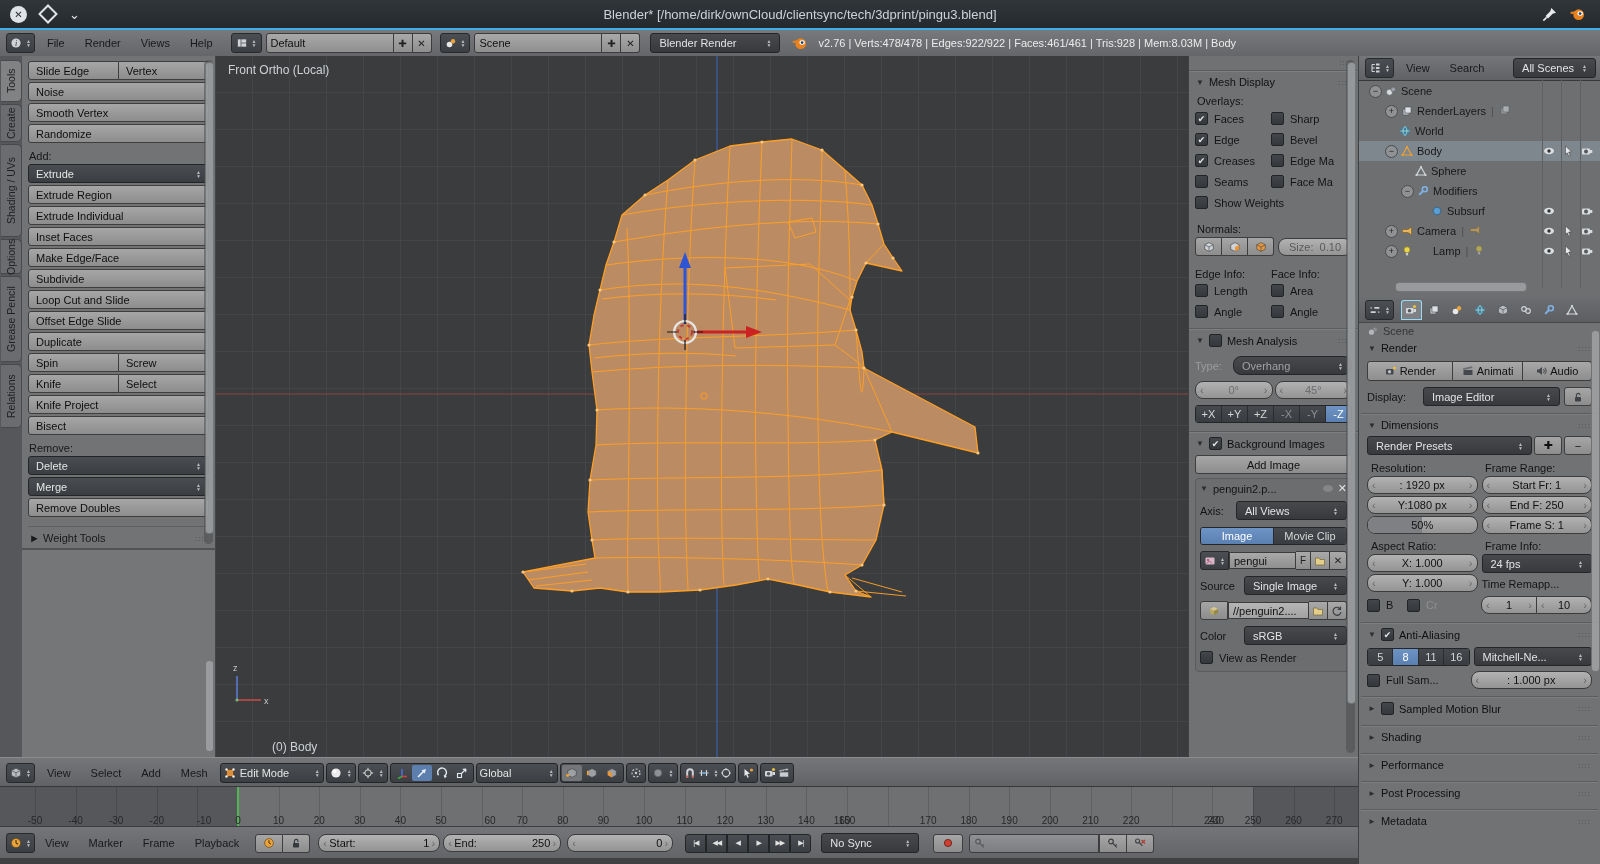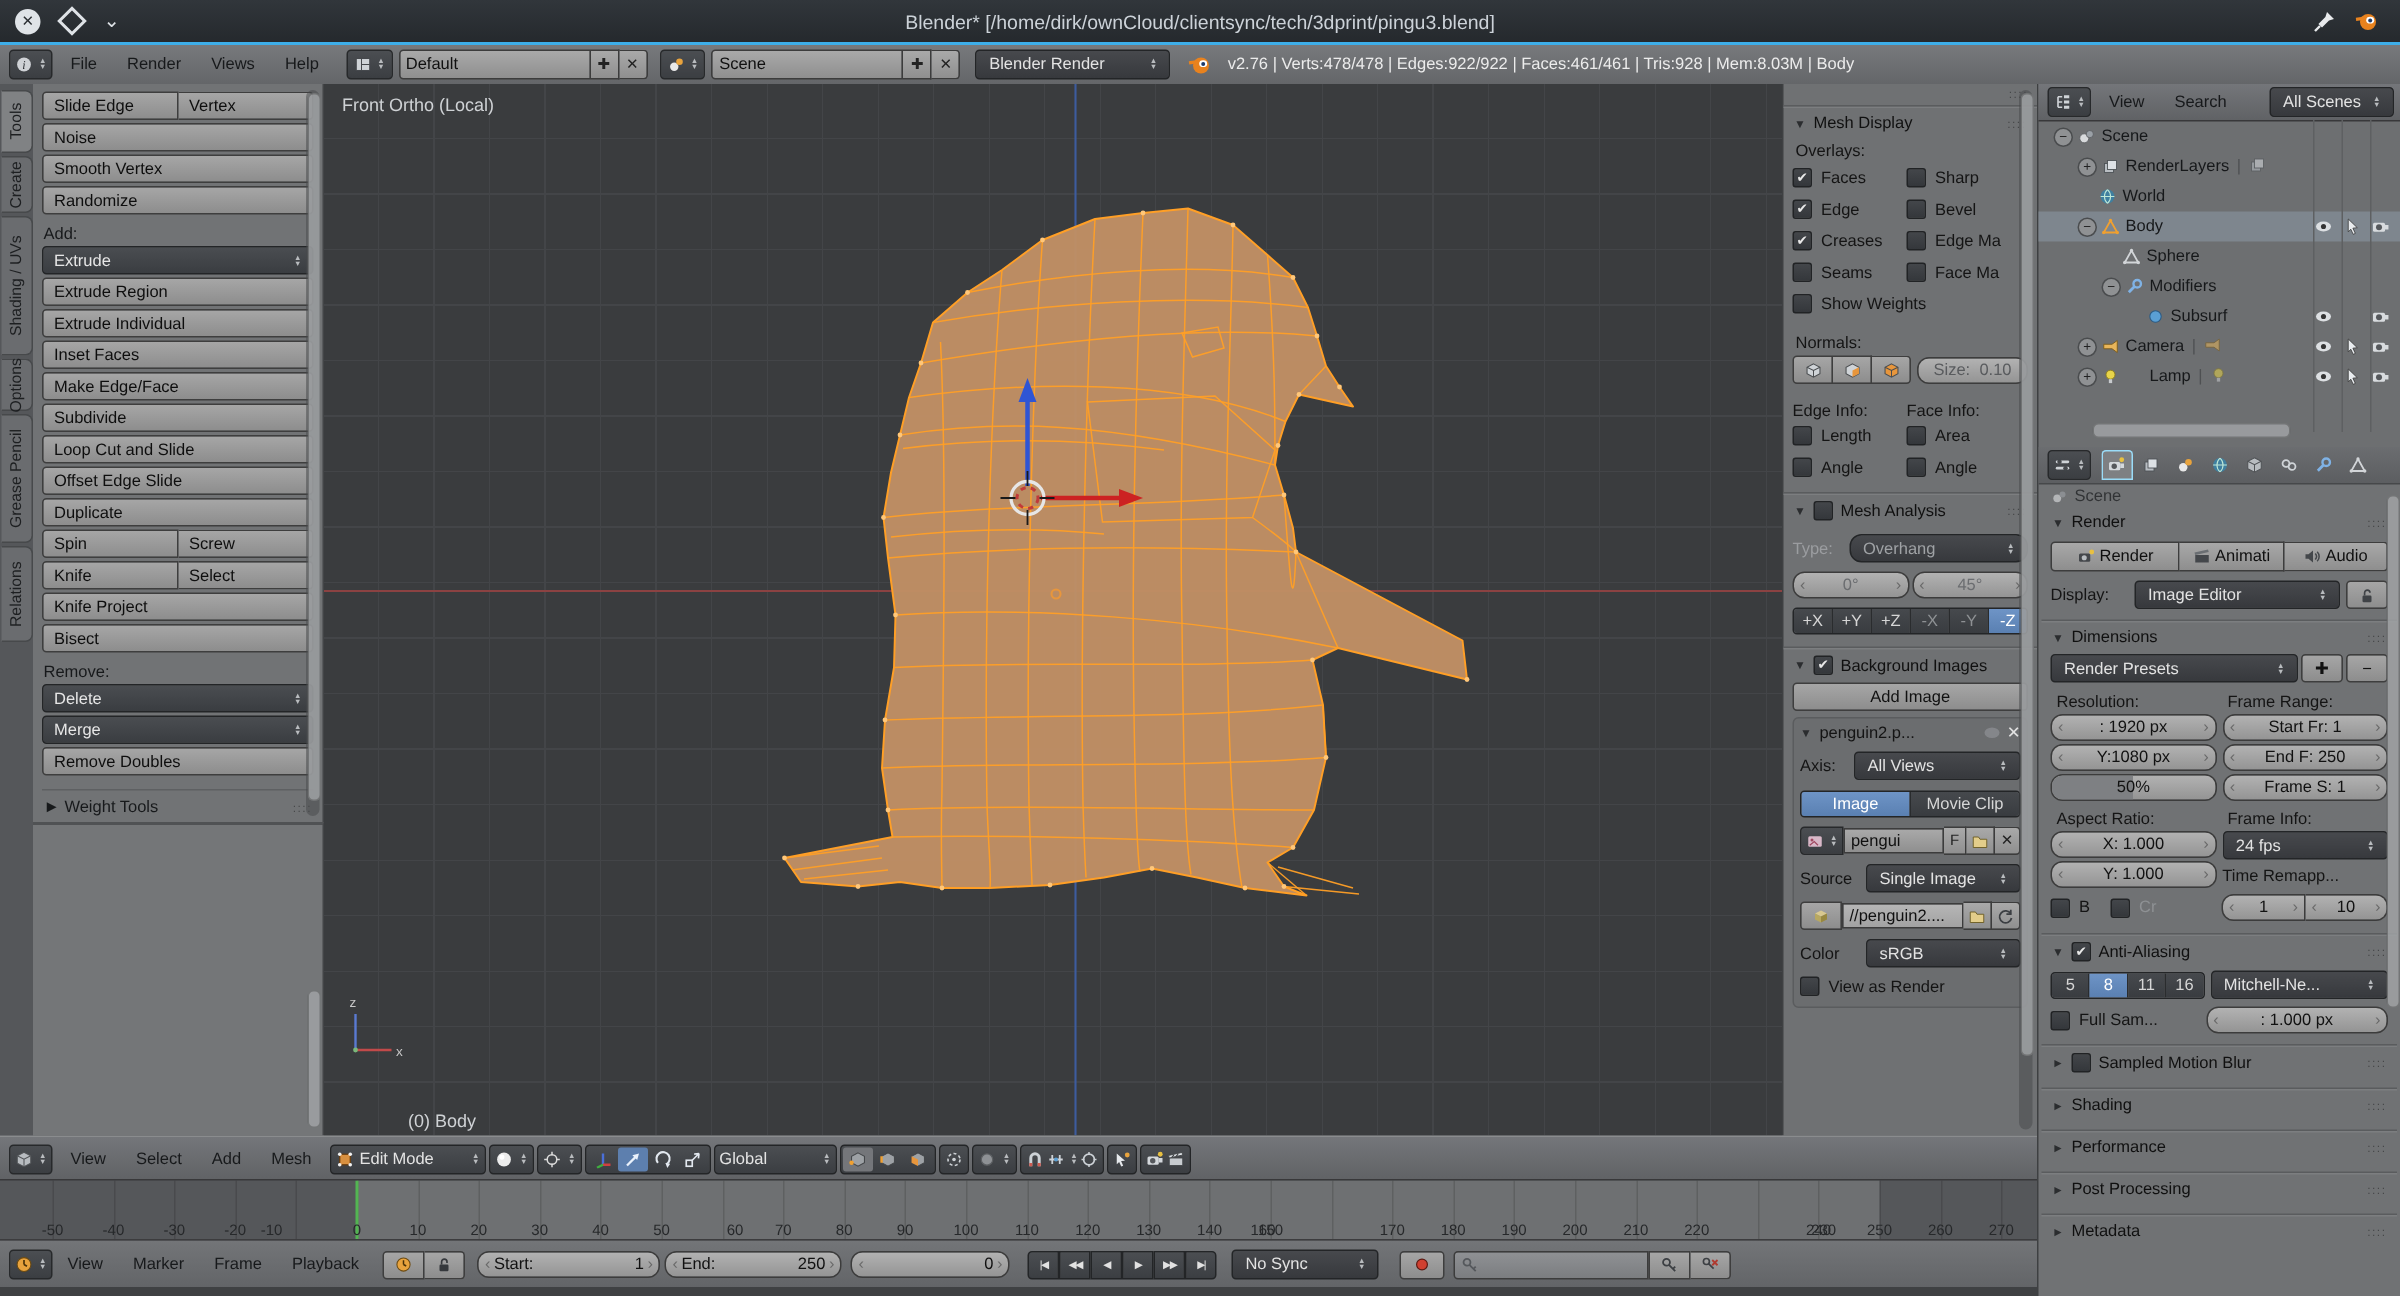--- a/index.html
+++ b/index.html
@@ -1316,21 +1316,21 @@
         <div class="tickline" style="left: 1253px;"></div>
         <div class="tickline" style="left: 1293.6px;"></div>
         <div class="tickline" style="left: 1334.2px;"></div>
       </div>
     <div id="cfline" style="left: 237px;"></div>
     <div id="tl-ticks">
         <div class="tick" style="left: 35px;">-50</div>
         <div class="tick" style="left: 75.6px;">-40</div>
         <div class="tick" style="left: 116.2px;">-30</div>
         <div class="tick" style="left: 156.8px;">-20</div>
-        <div class="tick" style="left: 181px;">-10</div>
+        <div class="tick" style="left: 204px;">-10</div>
         <div class="tick" style="left: 238px;">0</div>
         <div class="tick" style="left: 278.6px;">10</div>
         <div class="tick" style="left: 319.2px;">20</div>
         <div class="tick" style="left: 359.8px;">30</div>
         <div class="tick" style="left: 400.4px;">40</div>
         <div class="tick" style="left: 441px;">50</div>
         <div class="tick" style="left: 490px;">60</div>
         <div class="tick" style="left: 522.2px;">70</div>
         <div class="tick" style="left: 562.8px;">80</div>
         <div class="tick" style="left: 603.4px;">90</div>

